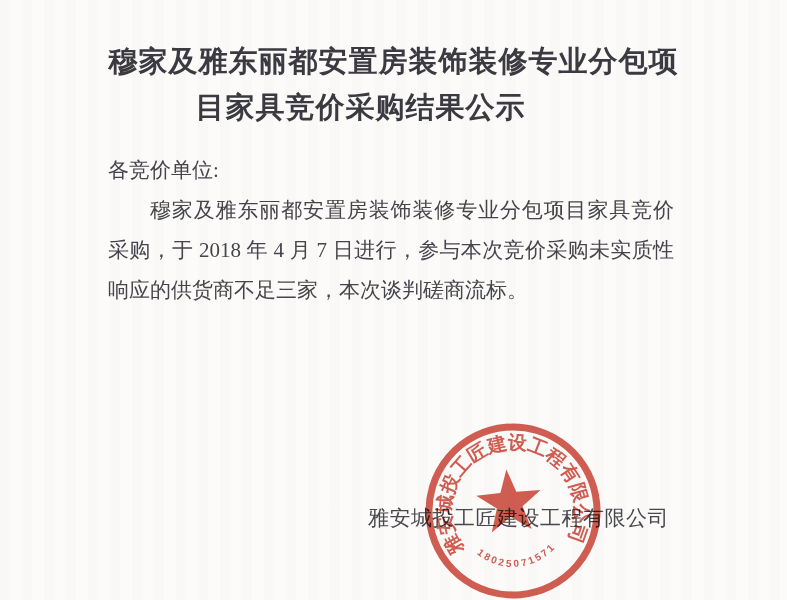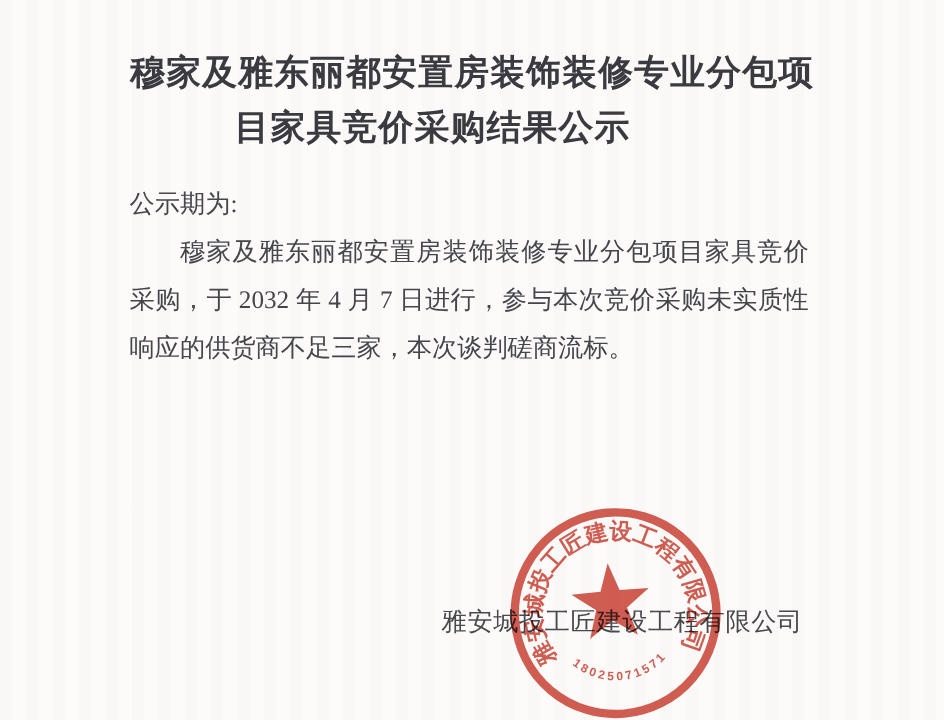--- a/index.html
+++ b/index.html
@@ -107,22 +107,22 @@
 <body>
 
 <div class="page">
 
   <h1 class="title">
     <div class="line1">穆家及雅东丽都安置房装饰装修专业分包项</div>
     <div class="line2">目家具竞价采购结果公示</div>
   </h1>
 
   <div class="doc-body">
-    <p class="salutation">公示期为:</p>
-    <p class="indent">穆家及雅东丽都安置房装饰装修专业分包项目家具竞价采购，于 2032 年 4 月 7 日进行，参与本次竞价采购未实质性响应的供货商不足三家，本次谈判磋商流标。</p>
+    <p class="salutation">各竞价单位:</p>
+    <p class="indent">穆家及雅东丽都安置房装饰装修专业分包项目家具竞价采购，于 2018 年 4 月 7 日进行，参与本次竞价采购未实质性响应的供货商不足三家，本次谈判磋商流标。</p>
   </div>
 
   <div class="signature-company">雅安城投工匠建设工程有限公司</div>
 
 
   <svg class="seal" viewBox="0 0 178 178" xmlns="http://www.w3.org/2000/svg">
     <defs>
       <path id="arcTop" d="M 35.3 120 A 62 62 0 1 1 142.7 120" fill="none"></path>
       <path id="arcBottom" d="M 36.4 108.2 A 56 56 0 0 0 141.6 108.2" fill="none"></path>
     </defs>

